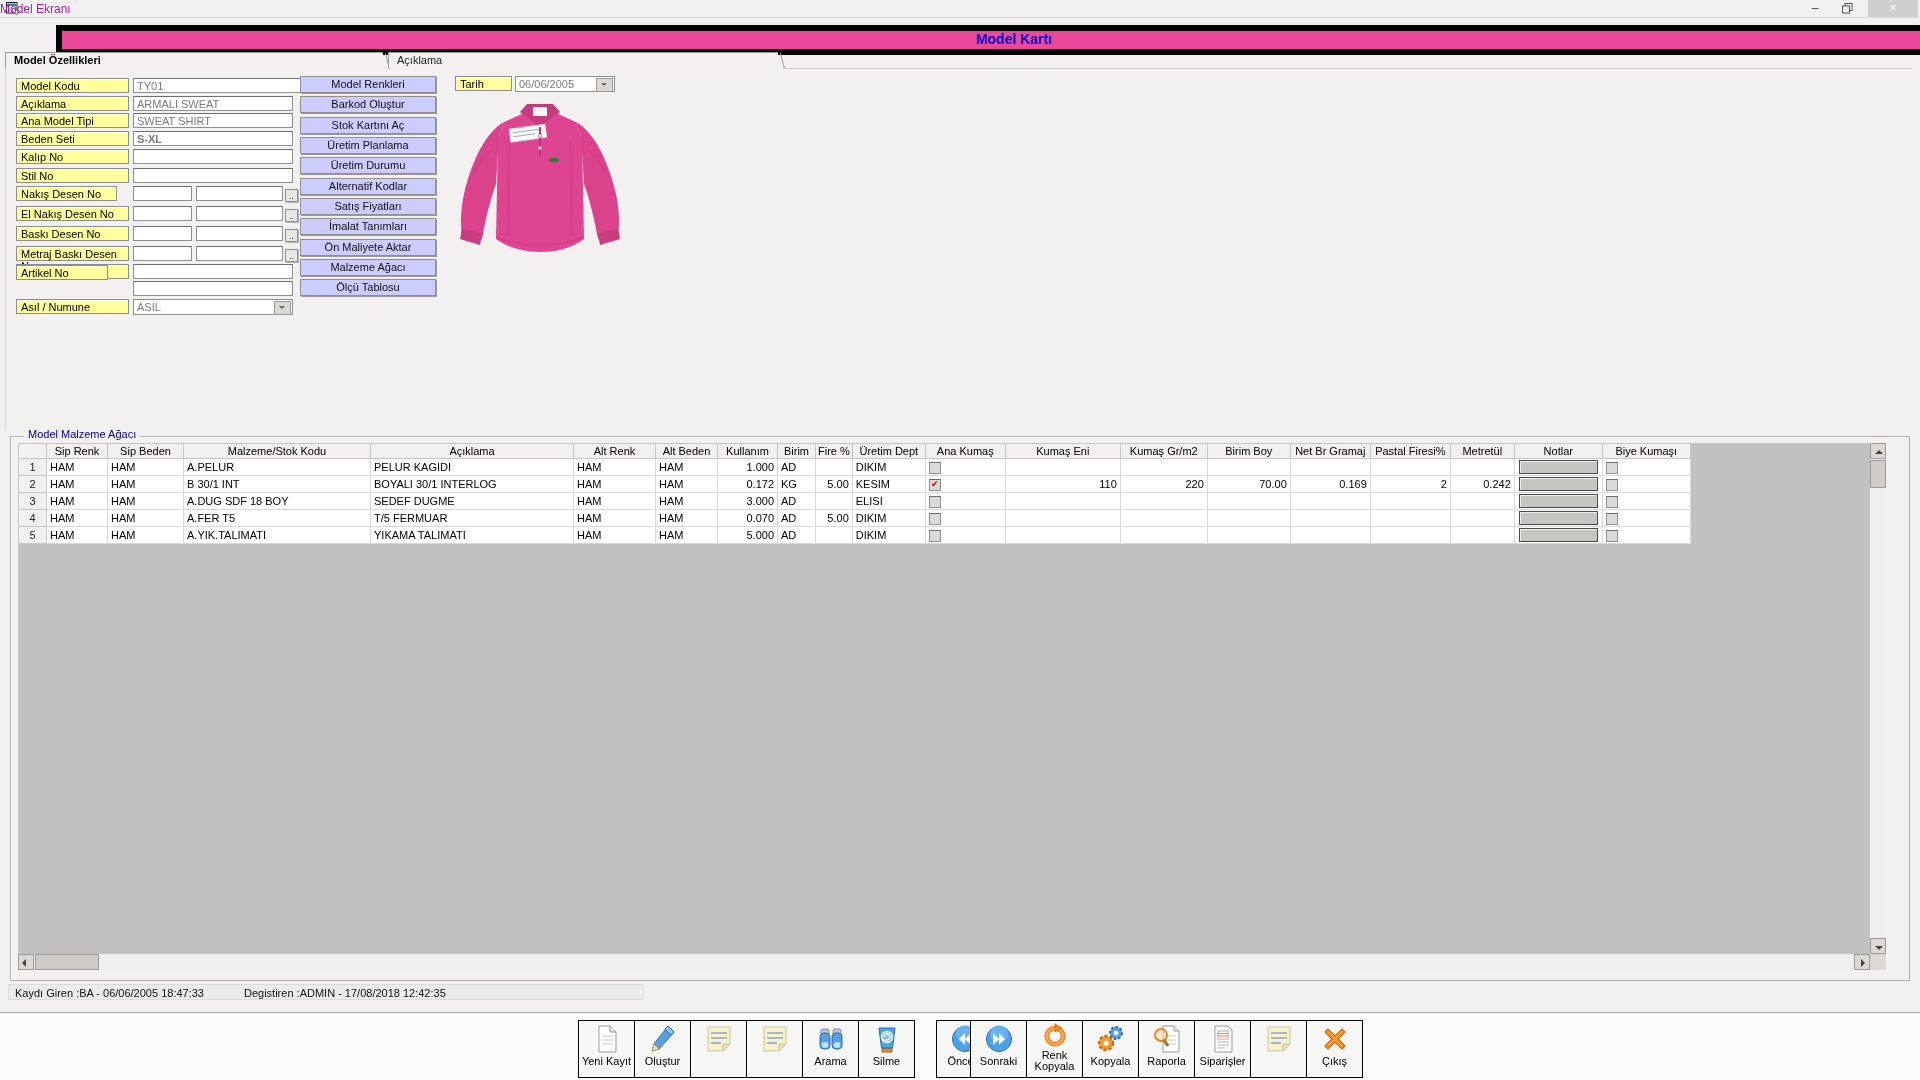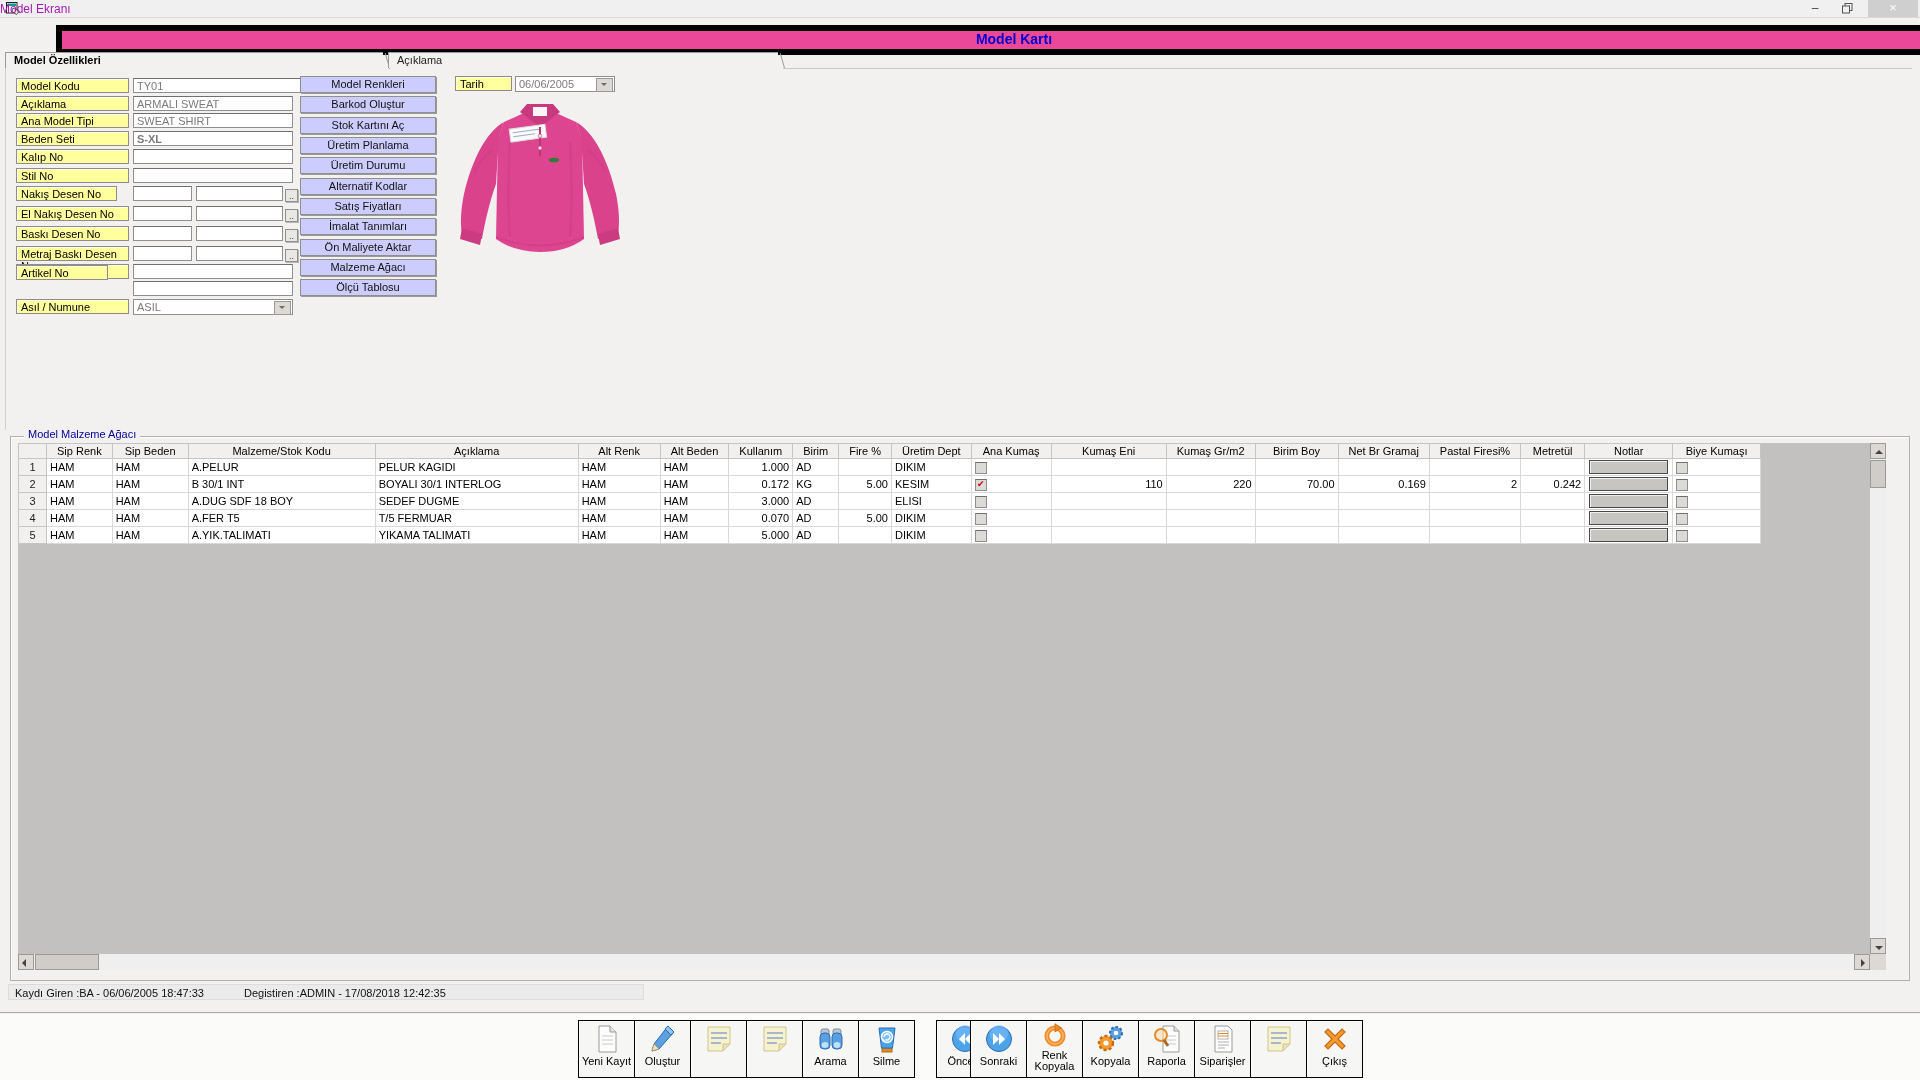--- a/index.html
+++ b/index.html
@@ -49,21 +49,21 @@
   #tarih-label{left:455px;top:76px;width:57px;}
   #tarih-combo{left:515px;top:76px;width:100px;height:16px;}
 
   
   #groupbox{left:10px;top:436px;width:1898px;height:543px;border:1px solid #b0afac;box-shadow:inset 1px 1px 0 #fff;}
   #group-title{left:24px;top:428px;background:#f2f1ef;padding:0 4px;color:#00009c;font-size:11px;}
 
   
   #grid{left:18px;top:443px;width:1868px;height:527px;background:#c2c1bf;}
   #grid table{border-collapse:collapse;table-layout:fixed;background:#fff;}
-  #grid th{background:#f1f0ee;border:1px solid #c6c5c3;font-weight:normal;font-size:11px;height:14px;padding:0 10px;overflow:hidden;white-space:nowrap;}
+  #grid th{background:#f1f0ee;border:1px solid #c6c5c3;font-weight:normal;font-size:11px;height:14px;padding:0 2px;overflow:hidden;white-space:nowrap;}
   #grid td{border:1px solid #d9d8d6;font-size:11px;height:16px;padding:0 3px;background:#fff;overflow:hidden;white-space:nowrap;}
   #grid td.rownum{background:#f1f0ee;text-align:center;color:#222;border-color:#c6c5c3;}
   #grid td.num{text-align:right;}
   .cb{display:inline-block;width:10px;height:10px;background:#dcdad6;border:1px solid #8f8f8f;
       border-top-color:#6f6f6f;vertical-align:middle;line-height:9px;text-align:center;}
   .cb i{font-style:normal;color:#cc0000;font-size:9px;font-weight:bold;position:relative;top:-1px;}
   td.notlar{padding:0;}
   .note-btn{display:block;height:12px;margin:1px;background:#c6c5c2;border:1px solid #4a4a4a;
             box-shadow:inset 1px 1px 0 #efefef;}
 

